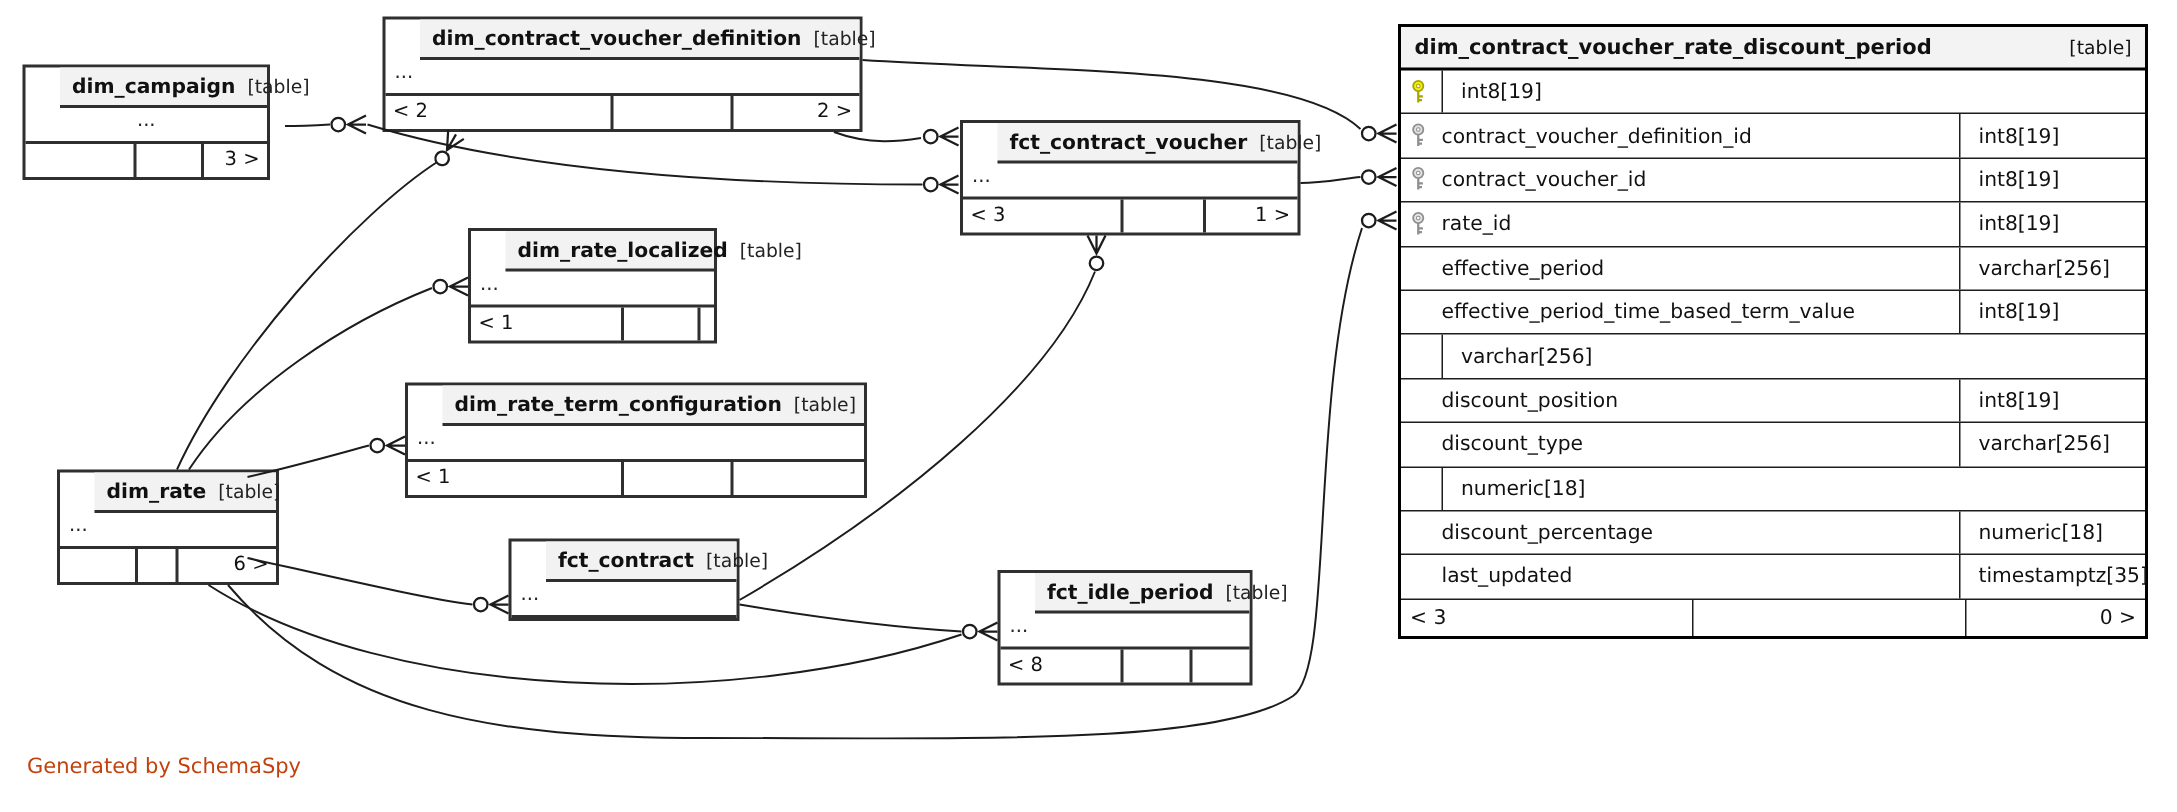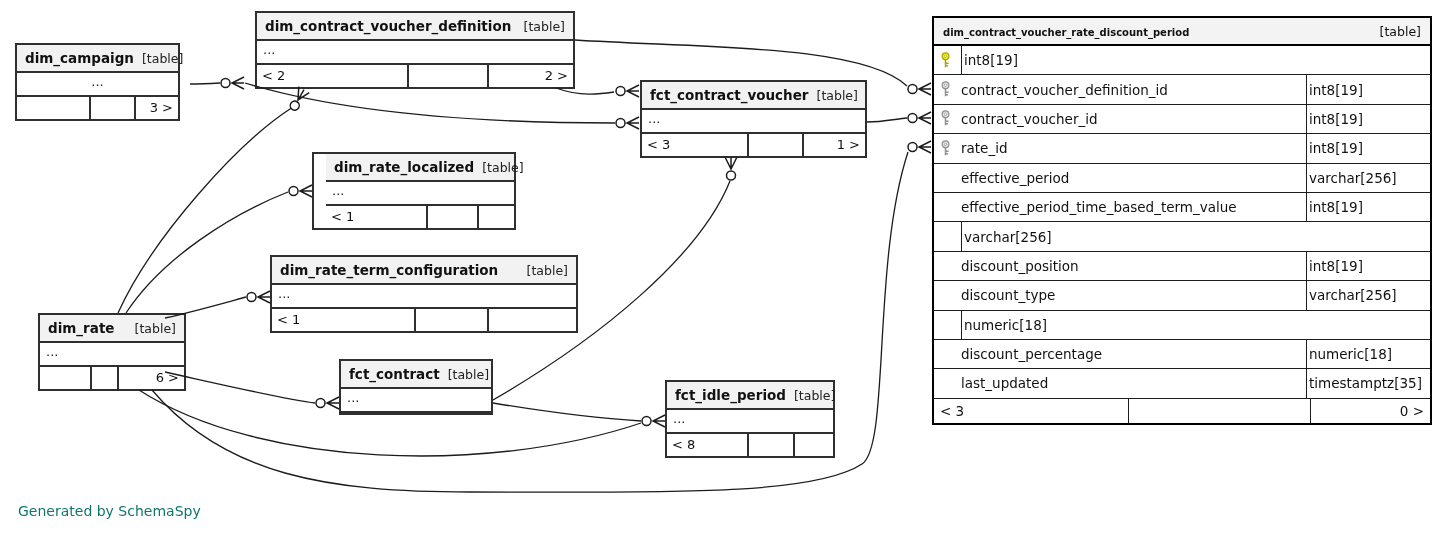--- a/index.html
+++ b/index.html
@@ -2,50 +2,50 @@
 <html><head>
 <meta charset="utf-8">
 <style>
   html,body{margin:0;padding:0;background:#fff;}
   #canvas{position:relative;width:1451px;height:541px;background:#fff;overflow:hidden;
           font-family:"DejaVu Sans","Liberation Sans",sans-serif;color:#111;}
   
   .tbl{position:absolute;border:2px solid #2f2f2f;background:#fff;box-sizing:border-box;
        font-size:13px;line-height:16px;}
   .tbl .hdr{display:flex;justify-content:space-between;align-items:baseline;gap:8px;
-            background:#f2f2f2;border-bottom:2px solid #2f2f2f;padding:5px 8px 4px;white-space:nowrap;}
+            background:#f2f2f2;border-bottom:2px solid #2f2f2f;padding:5px 8px 4px;white-space:nowrap;margin-left:23px;}
   .tbl .hdr .tname{font-weight:bold;font-size:13.5px;}
   .tbl .hdr .ttag{font-size:12.5px;color:#222;}
   .tbl .dots{border-bottom:2px solid #2f2f2f;padding:1px 6px 5px;color:#222;}
   .tbl .foot{display:flex;height:22px;align-items:center;}
   .tbl .fcell{box-sizing:border-box;height:100%;display:flex;align-items:center;padding:1px 5px;flex:none;}
   .tbl .fcell+.fcell{border-left:2px solid #2f2f2f;}
   .tbl .fcell.grow{flex:1;justify-content:flex-end;}
   
   .main{position:absolute;left:932px;top:16px;width:500px;border:2.5px solid #000;background:#fff;
         box-sizing:border-box;font-size:13.5px;}
   .main .hdr{display:flex;justify-content:space-between;align-items:baseline;gap:8px;
              background:#f3f3f3;border-bottom:2px solid #000;padding:6px 9px 5px;}
-  .main .hdr .tname{font-weight:bold;font-size:10px;text-align:right;}
+  .main .hdr .tname{font-weight:bold;font-size:14px;text-align:right;}
   .main .hdr .ttag{font-size:12.5px;}
   .mrow{display:flex;align-items:center;height:29.4px;border-bottom:1.5px solid #1d1d1d;box-sizing:border-box;}
   .mrow:last-child{border-bottom:1.5px solid #1d1d1d;}
   .kcell{width:27px;flex:none;display:flex;align-items:center;padding-left:6px;box-sizing:border-box;}
   .ncell{flex:1;white-space:nowrap;overflow:hidden;}
   .tcell{width:124px;flex:none;align-self:stretch;display:flex;align-items:center;
-         border-left:1.5px solid #1d1d1d;padding:0 2px;box-sizing:border-box;white-space:nowrap;}
+         border-left:1.5px solid #1d1d1d;padding:0 12px;box-sizing:border-box;white-space:nowrap;}
   .mfoot{display:flex;height:24px;align-items:center;}
   .mfoot .fcell{box-sizing:border-box;height:100%;display:flex;align-items:center;padding:1px 6px;flex:none;}
   .mfoot .fcell+.fcell{border-left:1.5px solid #1d1d1d;}
   .mfoot .fcell.grow{flex:1;justify-content:flex-end;}
   
   #edges{position:absolute;left:0;top:0;pointer-events:none;}
   #edges path,#edges use{stroke:#1c1c1c;fill:none;}
   
-  .note{position:absolute;left:18px;top:503px;font-size:14px;color:#0f766e;}
+  .note{position:absolute;left:18px;top:503px;font-size:14px;color:#c2410c;}
 </style>
 </head>
 <body>
 
 <div id="canvas">
 
   <div class="tbl" style="left:15px;top:43px;width:165px;text-align:center;">
     <div class="hdr">
       <span class="tname">dim_campaign</span>
       <span class="ttag">[table]</span>
@@ -77,21 +77,21 @@
       <span class="ttag">[table]</span>
     </div>
     <div class="dots">...</div>
     <div class="foot">
       <span class="fcell" style="width:105px">&lt; 3</span>
       <span class="fcell" style="width:55px"></span>
       <span class="fcell grow">1 &gt;</span>
     </div>
   </div>
 
-  <div class="tbl" style="left:312px;top:152px;width:204px;padding-left:12px;">
+  <div class="tbl" style="left:312px;top:152px;width:166px;">
     <div class="hdr">
       <span class="tname">dim_rate_localized</span>
       <span class="ttag">[table]</span>
     </div>
     <div class="dots">...</div>
     <div class="foot">
       <span class="fcell" style="width:100px">&lt; 1</span>
       <span class="fcell" style="width:51px"></span>
       <span class="fcell grow"></span>
     </div>

